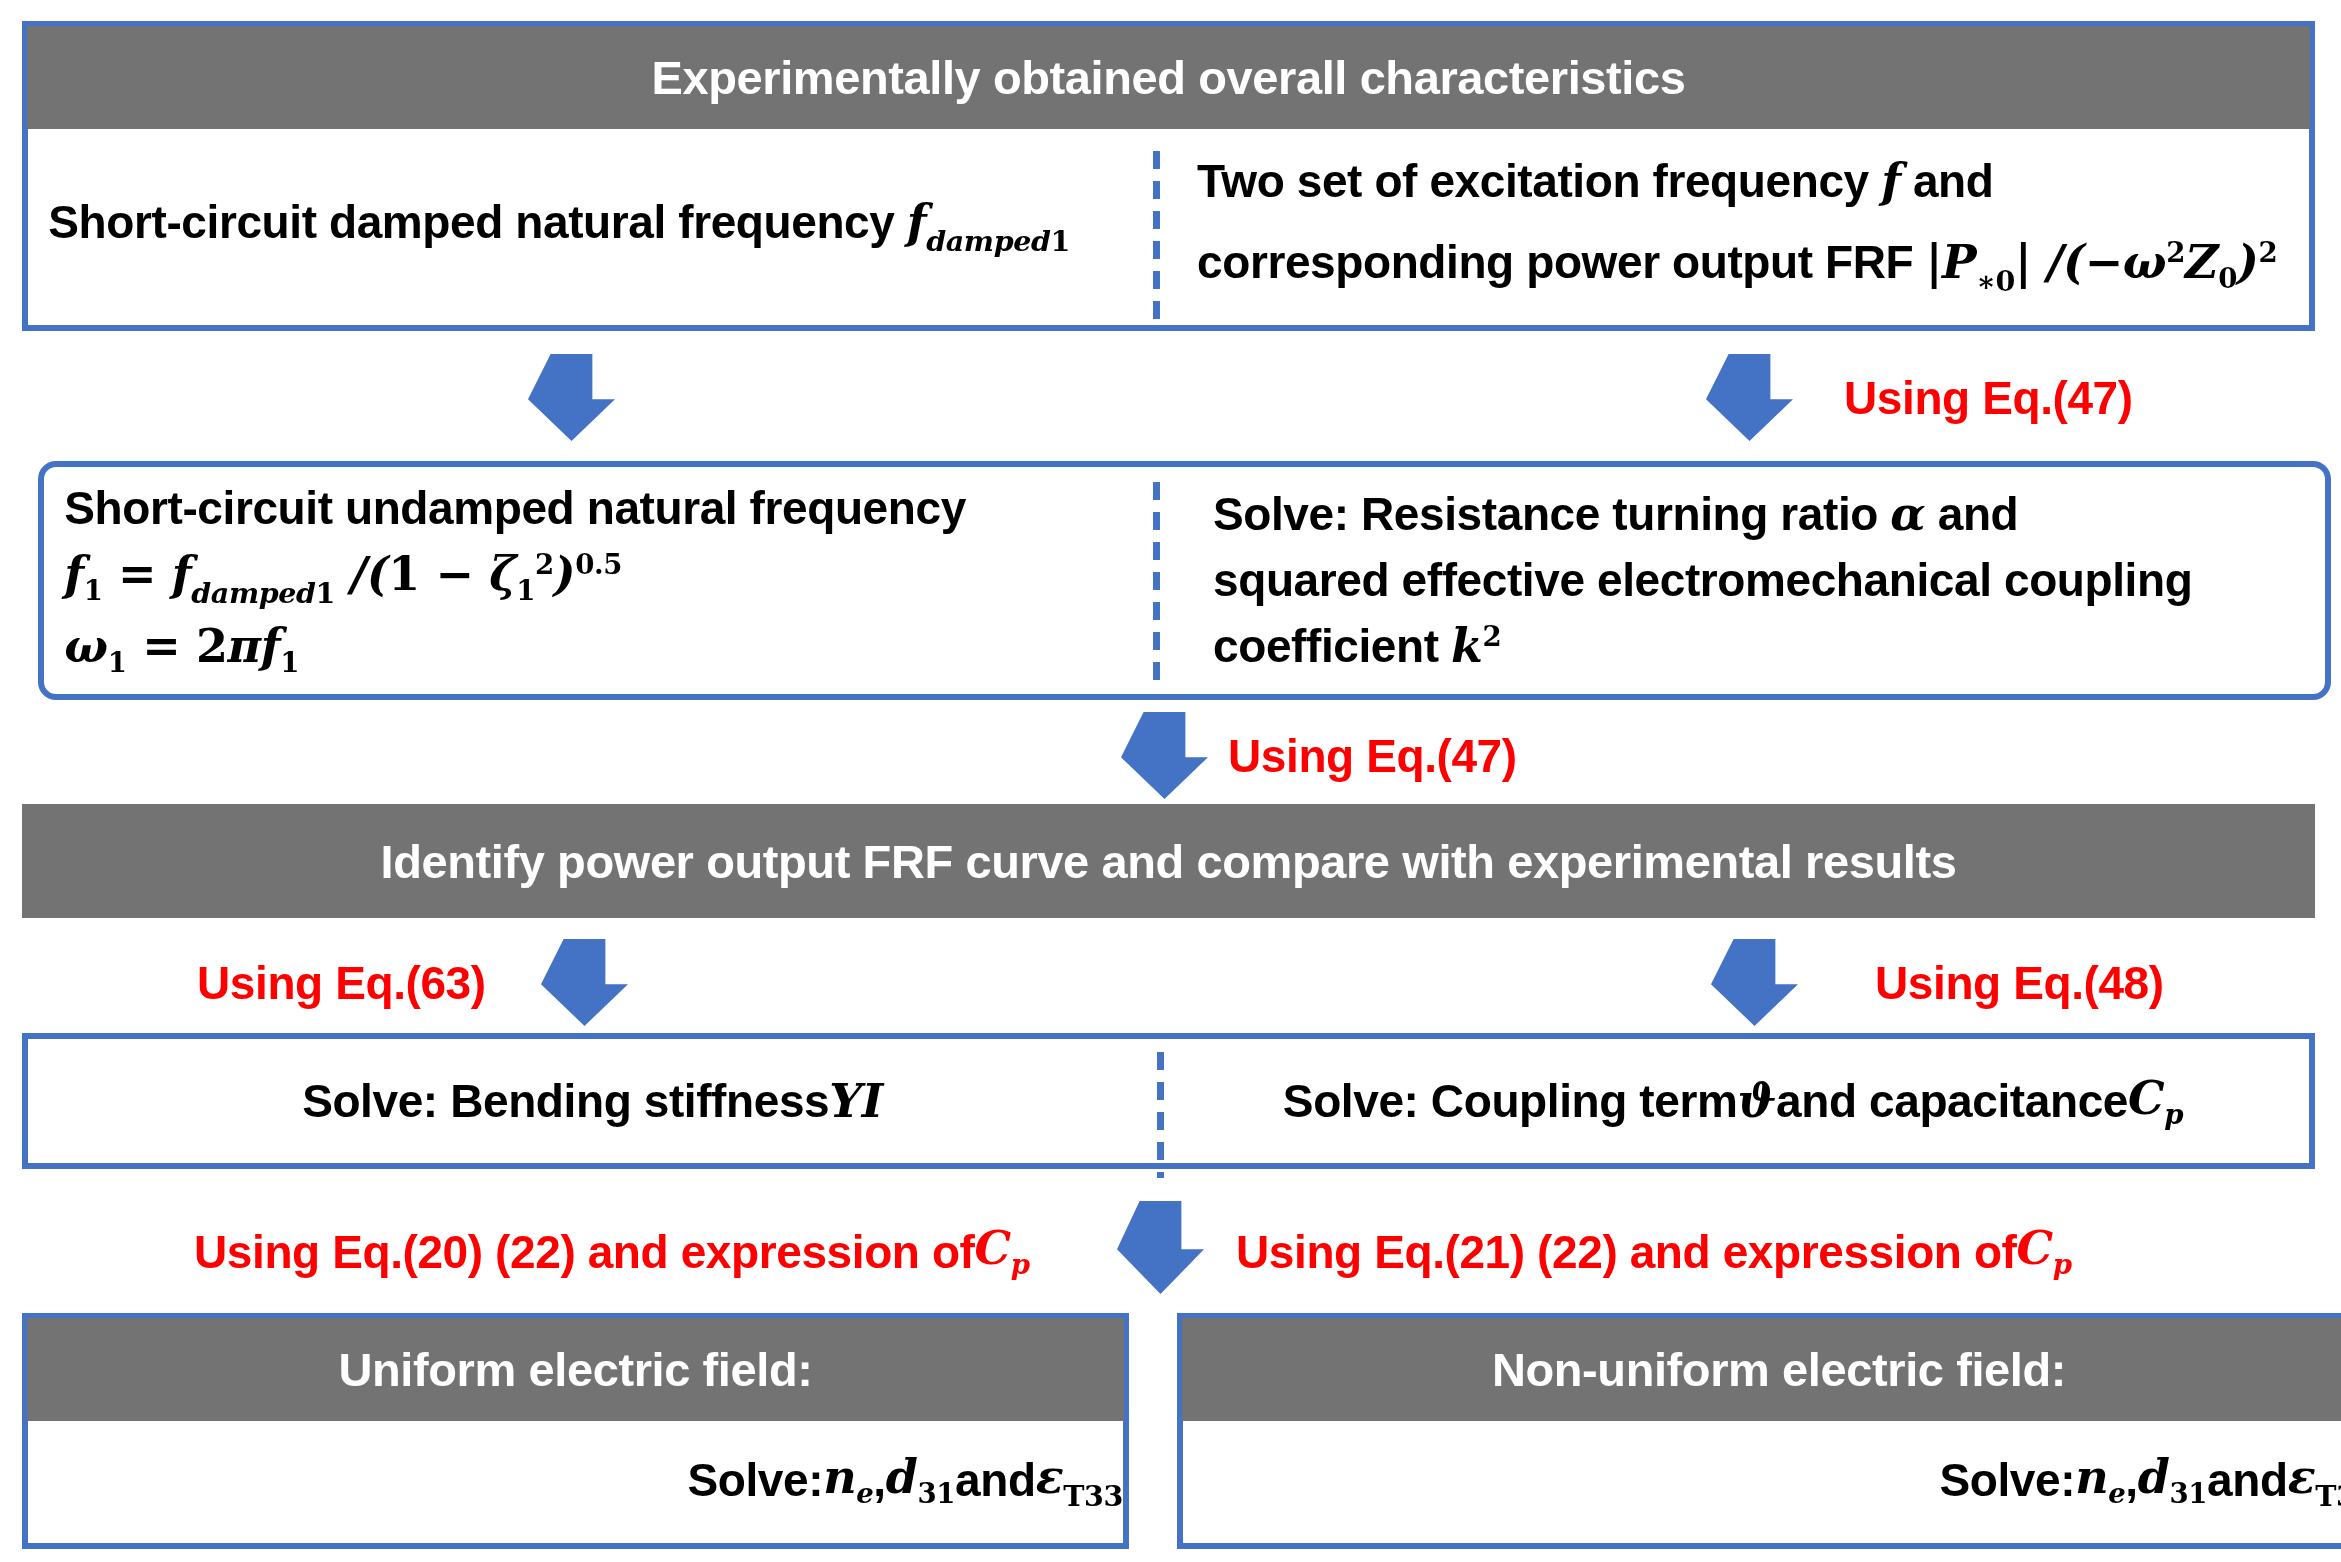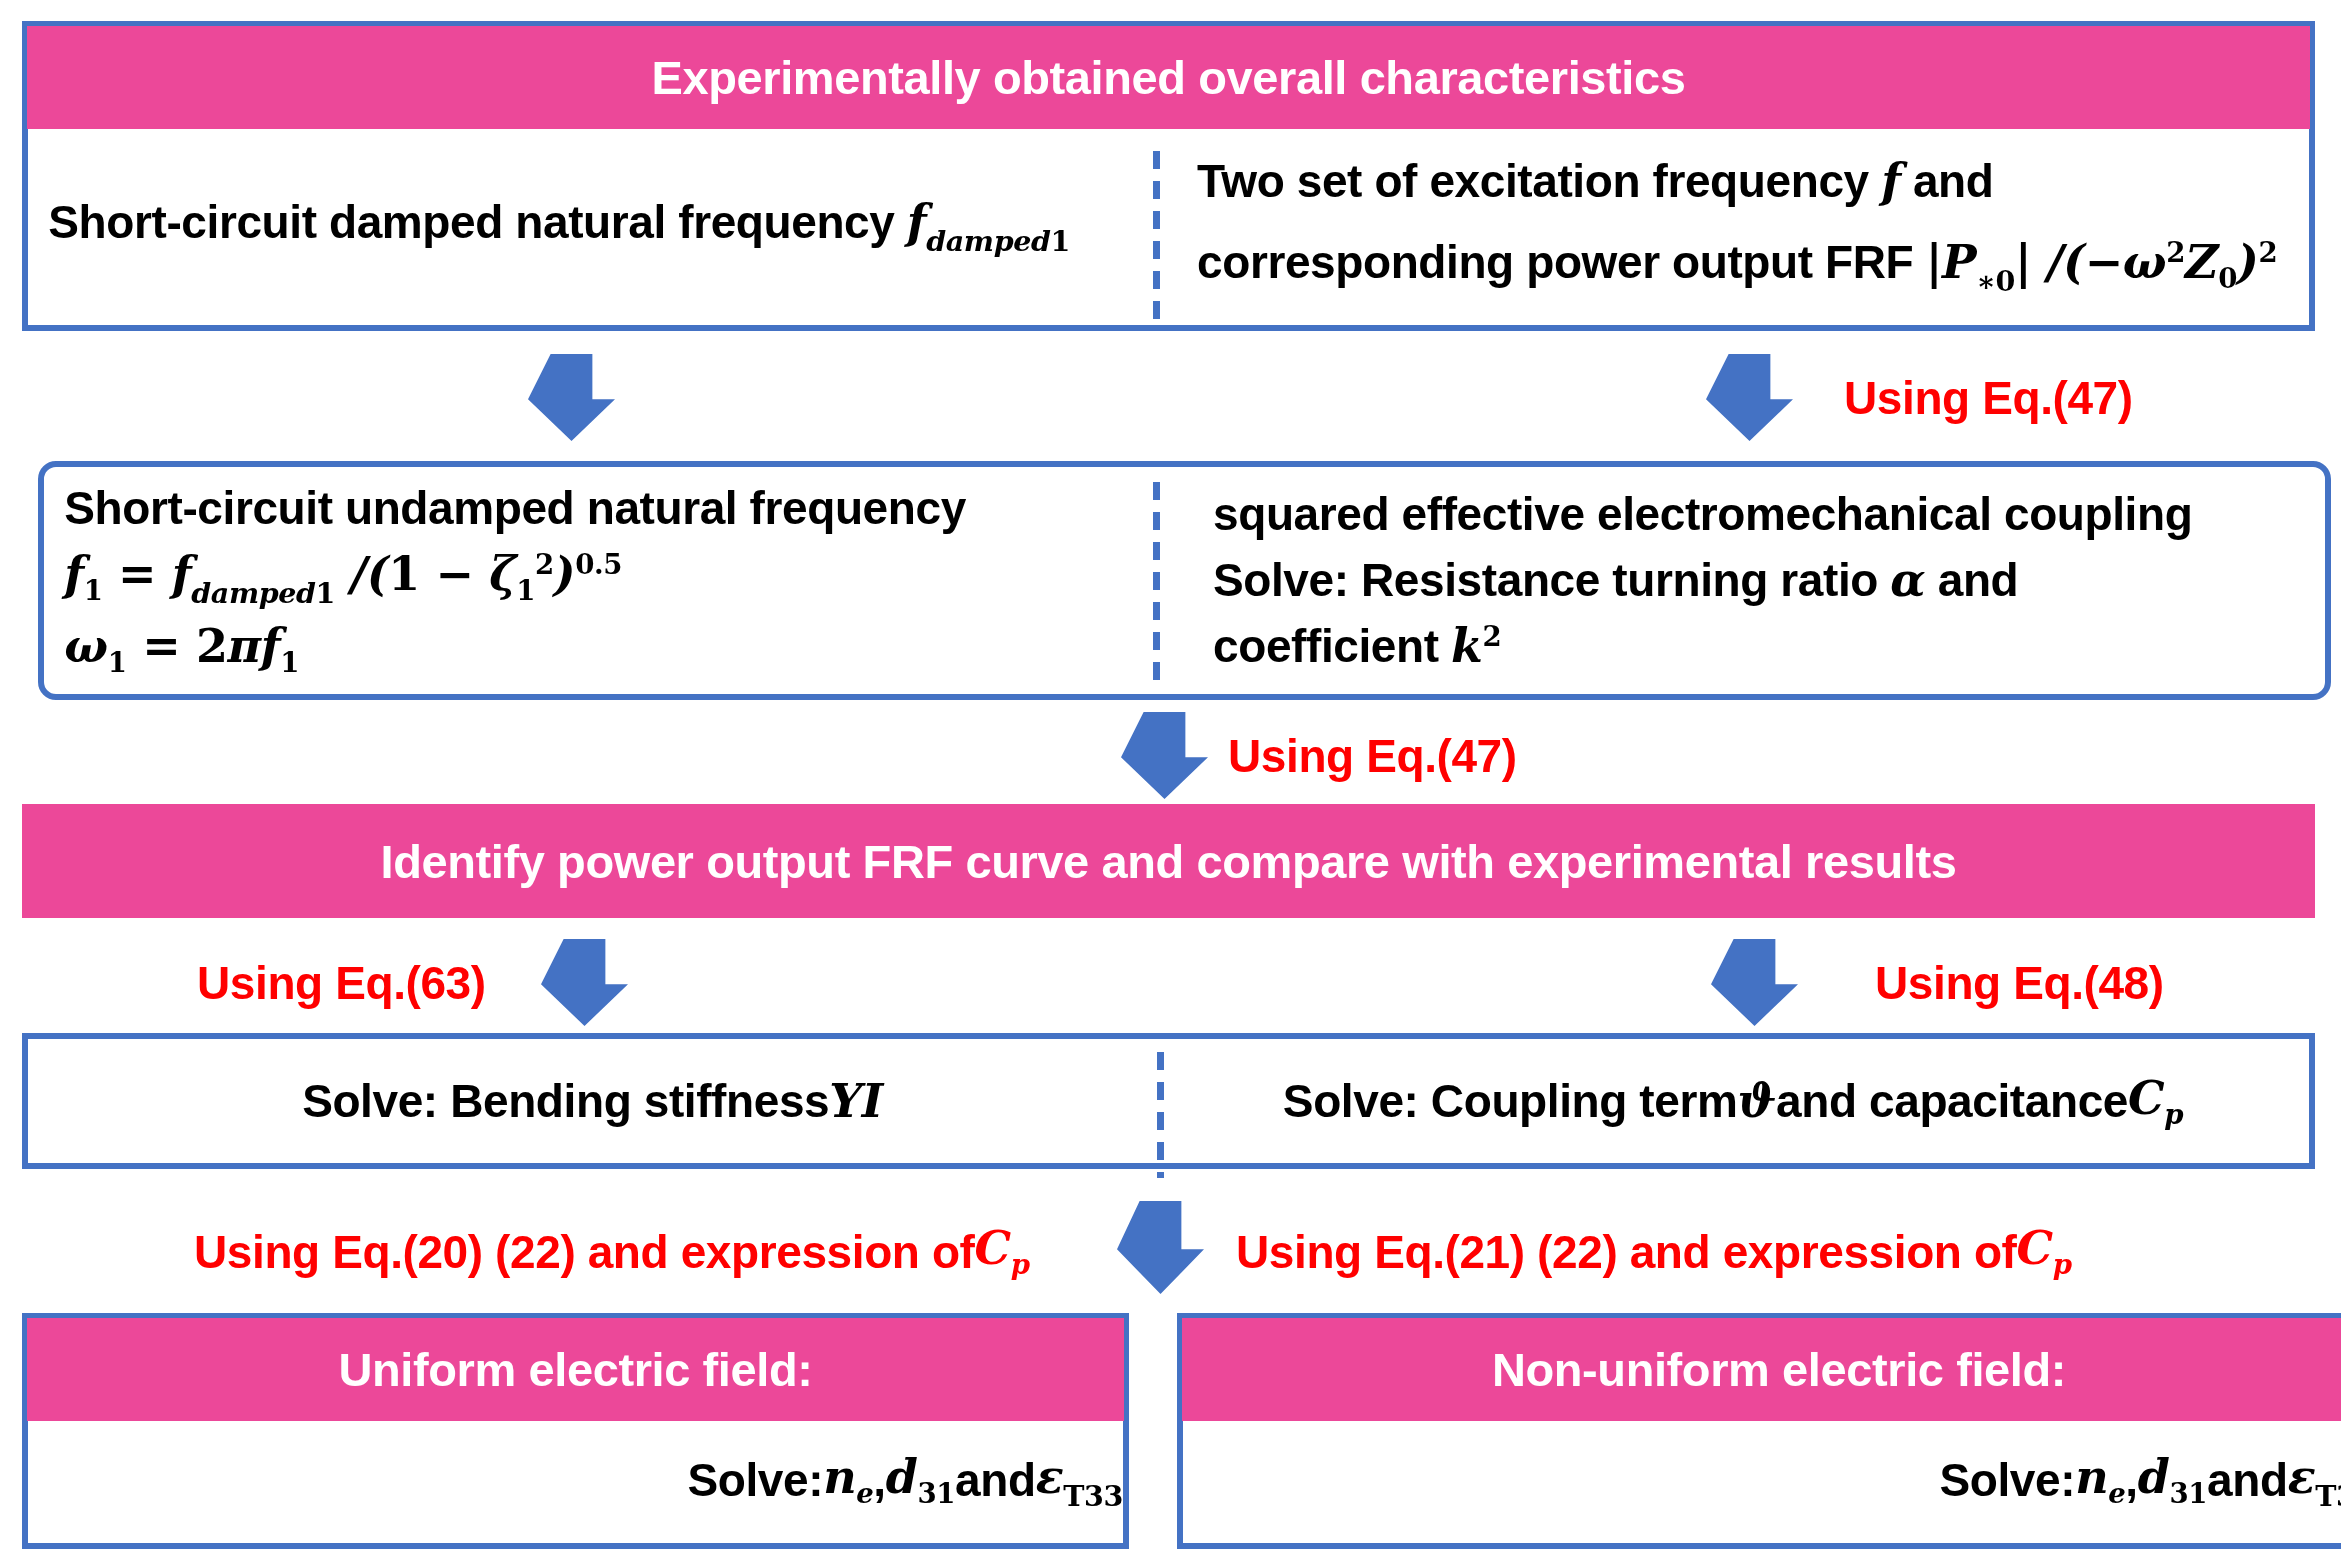--- a/index.html
+++ b/index.html
@@ -3,21 +3,21 @@
 <meta charset="utf-8">
 <style>
   * { box-sizing: border-box; margin: 0; padding: 0; }
   html, body { width: 2342px; height: 1562px; background: #ffffff; overflow: hidden; }
   body { position: relative; font-family: "Liberation Sans", sans-serif; color: #000; }
 
   
   .obox { position: absolute; background: #fff; border: 6.8px solid #4472C4; }
 
   
-  .fill { background: #ec4899; color: #fff; display: flex; align-items: center; justify-content: center; }
+  .fill { background: #737373; color: #fff; display: flex; align-items: center; justify-content: center; }
   .bar-title { font-size: 47px; font-weight: 700; letter-spacing: -0.4px; }
 
   .btext { font-size: 46px; font-weight: 700; letter-spacing: -0.4px; }
 
   
   .m { font-family: "DejaVu Serif", serif; font-style: italic; font-weight: 700; }
   .n { font-style: normal; }
   sub, sup { font-size: 0.6em; }
   .ss { display: inline-flex; flex-direction: row; align-items: flex-start;
         vertical-align: -0.45em; line-height: 0.95; font-size: 0.62em; }
@@ -116,22 +116,22 @@
   <div class="cols">
     <div class="col left">
       <div class="btext line">Short-circuit undamped natural frequency</div>
       <div class="btext line"><span class="m">f<sub class="n">1</sub> = f<span class="ss">
               <span class="t">damped</span>
               <span class="b n">1</span>
             </span> /(<span class="n">1</span> − ζ<sub class="n">1</sub><sup class="n">2</sup>)<sup class="n">0.5</sup></span></div>
       <div class="btext line"><span class="m">ω<sub class="n">1</sub> = <span class="n">2</span>πf<sub class="n">1</sub></span></div>
     </div>
     <div class="col right">
+      <div class="btext line">Solve: Resistance turning ratio <span class="m">α</span> and</div>
       <div class="btext line">squared effective electromechanical coupling</div>
-      <div class="btext line">Solve: Resistance turning ratio <span class="m">α</span> and</div>
       <div class="btext line">coefficient <span class="m">k<sup class="n">2</sup></span></div>
     </div>
   </div>
 </div>
 <div id="dash2" class="vdash"></div>
 
 <div id="a3" class="arrow"></div>
 <div id="r2" class="rlabel">Using Eq.(47)</div>
 
 <div id="bar2" class="fill">

